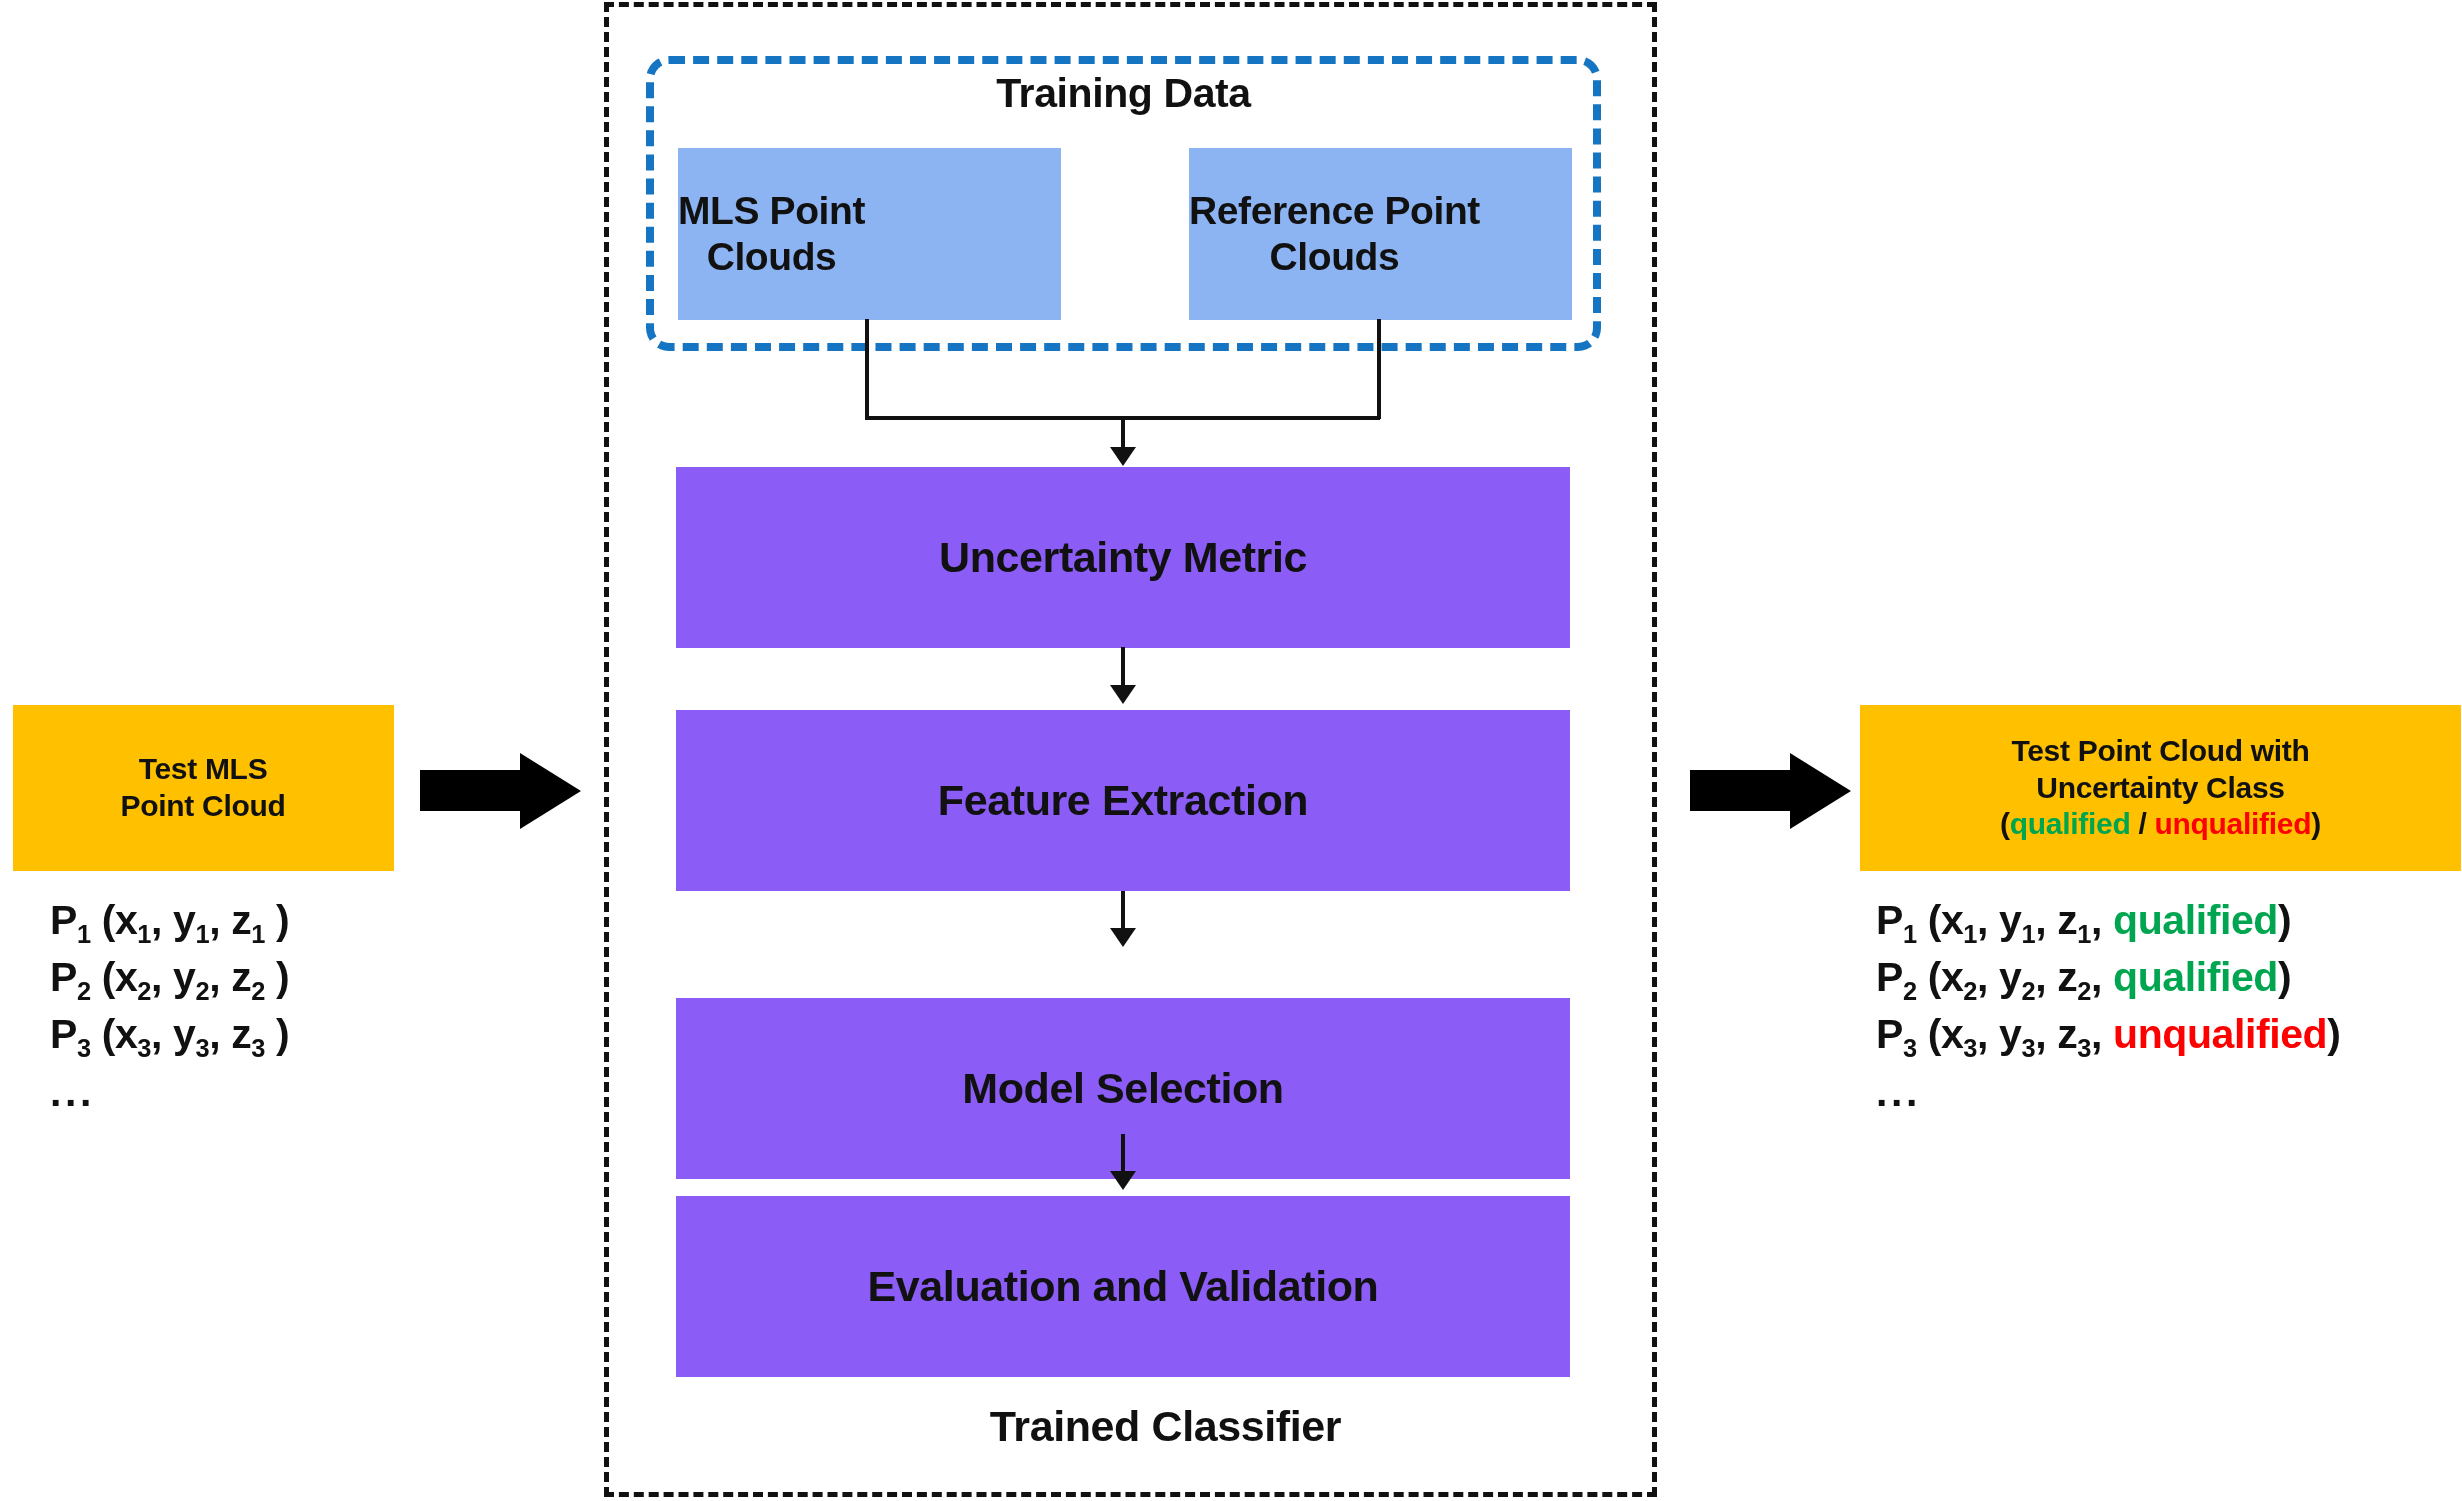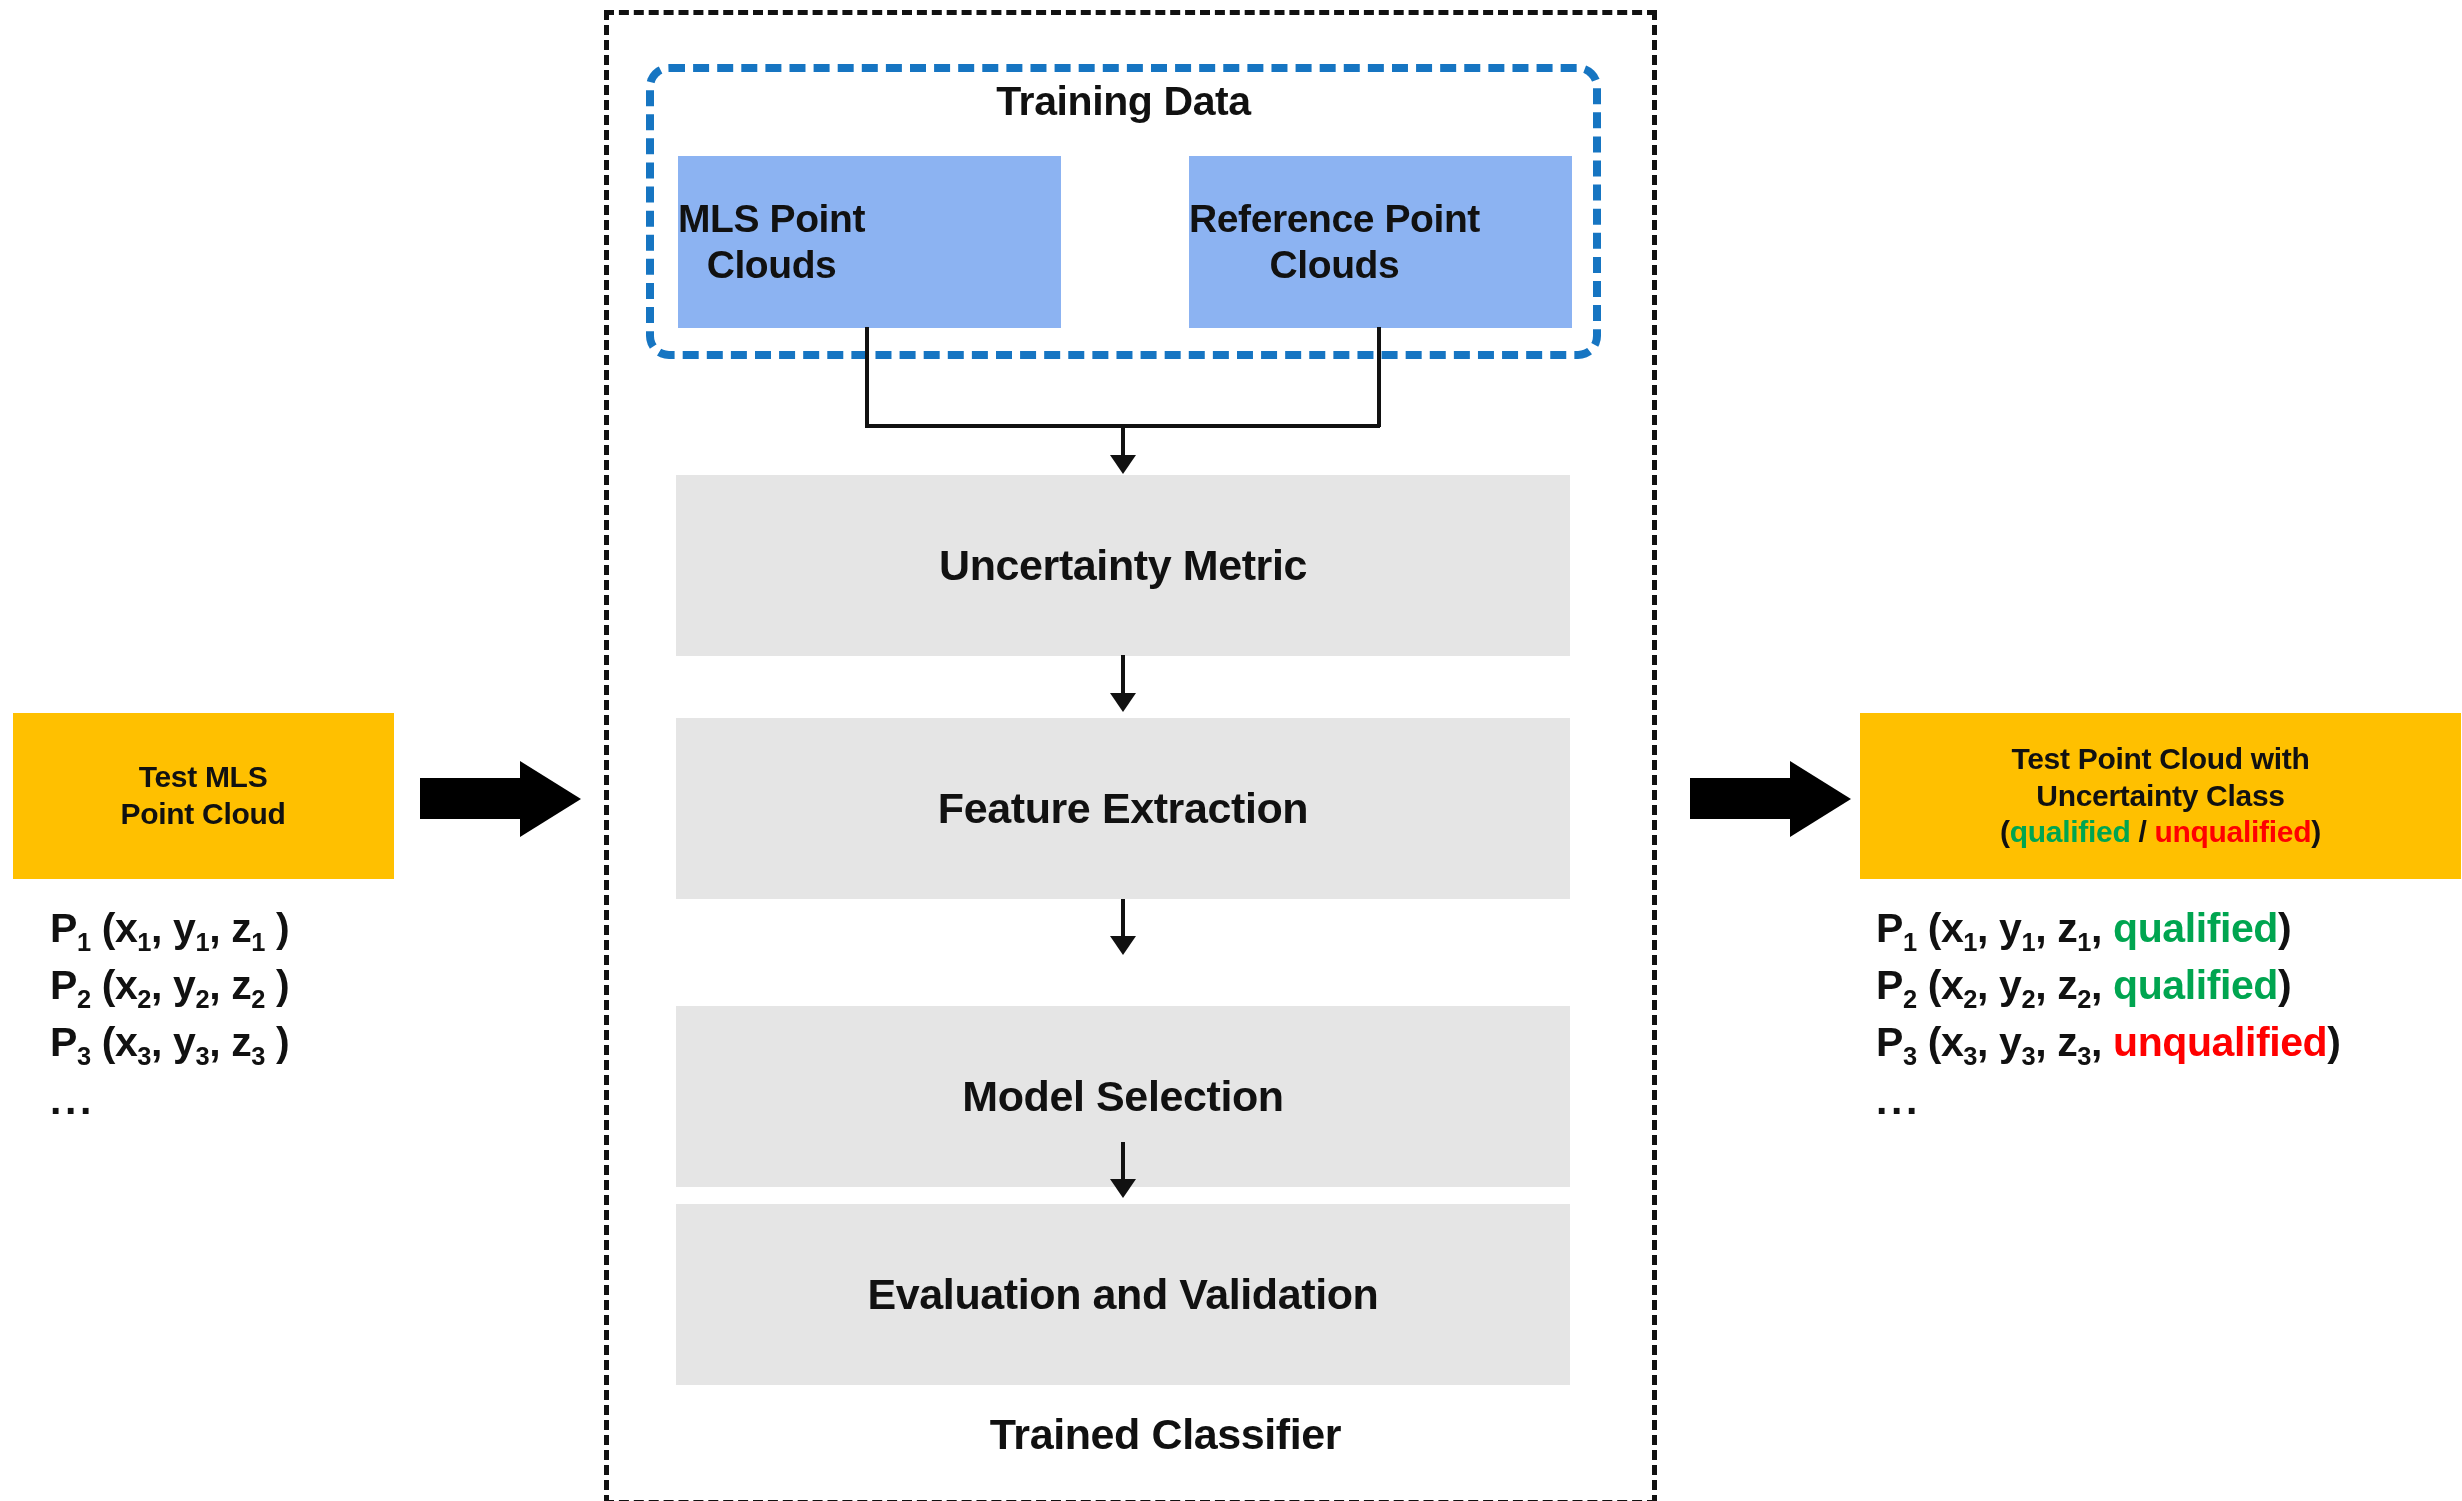--- a/index.html
+++ b/index.html
@@ -13,21 +13,21 @@
   }
   #canvas {
     position: relative;
     width: 2462px;
     height: 1501px;
     background: #ffffff;
     overflow: hidden;
   }
 
   
-  .abs { position: absolute; box-sizing: border-box; margin-top: 8px; }
+  .abs { position: absolute; box-sizing: border-box; }
 
   
   .classifier-frame {
     left: 604px;
     top: 1.8px;
     width: 1053px;
     height: 1495px;
     border: 5.4px dashed #111111;
     background: transparent;
   }
@@ -65,21 +65,21 @@
     font-weight: bold;
     color: #111111;
     line-height: 1.18;
     letter-spacing: -0.4px;
   }
   .src-mls       { left: 678px;  top: 148px; width: 383px; height: 172px; }
   .src-reference { left: 1189px; top: 148px; width: 383px; height: 172px; }
 
   
   .stage-box {
-    background: #e5e5e5;
+    background: #8b5cf6;
     display: flex;
     align-items: center;
     justify-content: center;
     text-align: center;
     font-size: 43px;
     font-weight: bold;
     color: #111111;
     letter-spacing: -0.4px;
     left: 676px;
     width: 894px;

